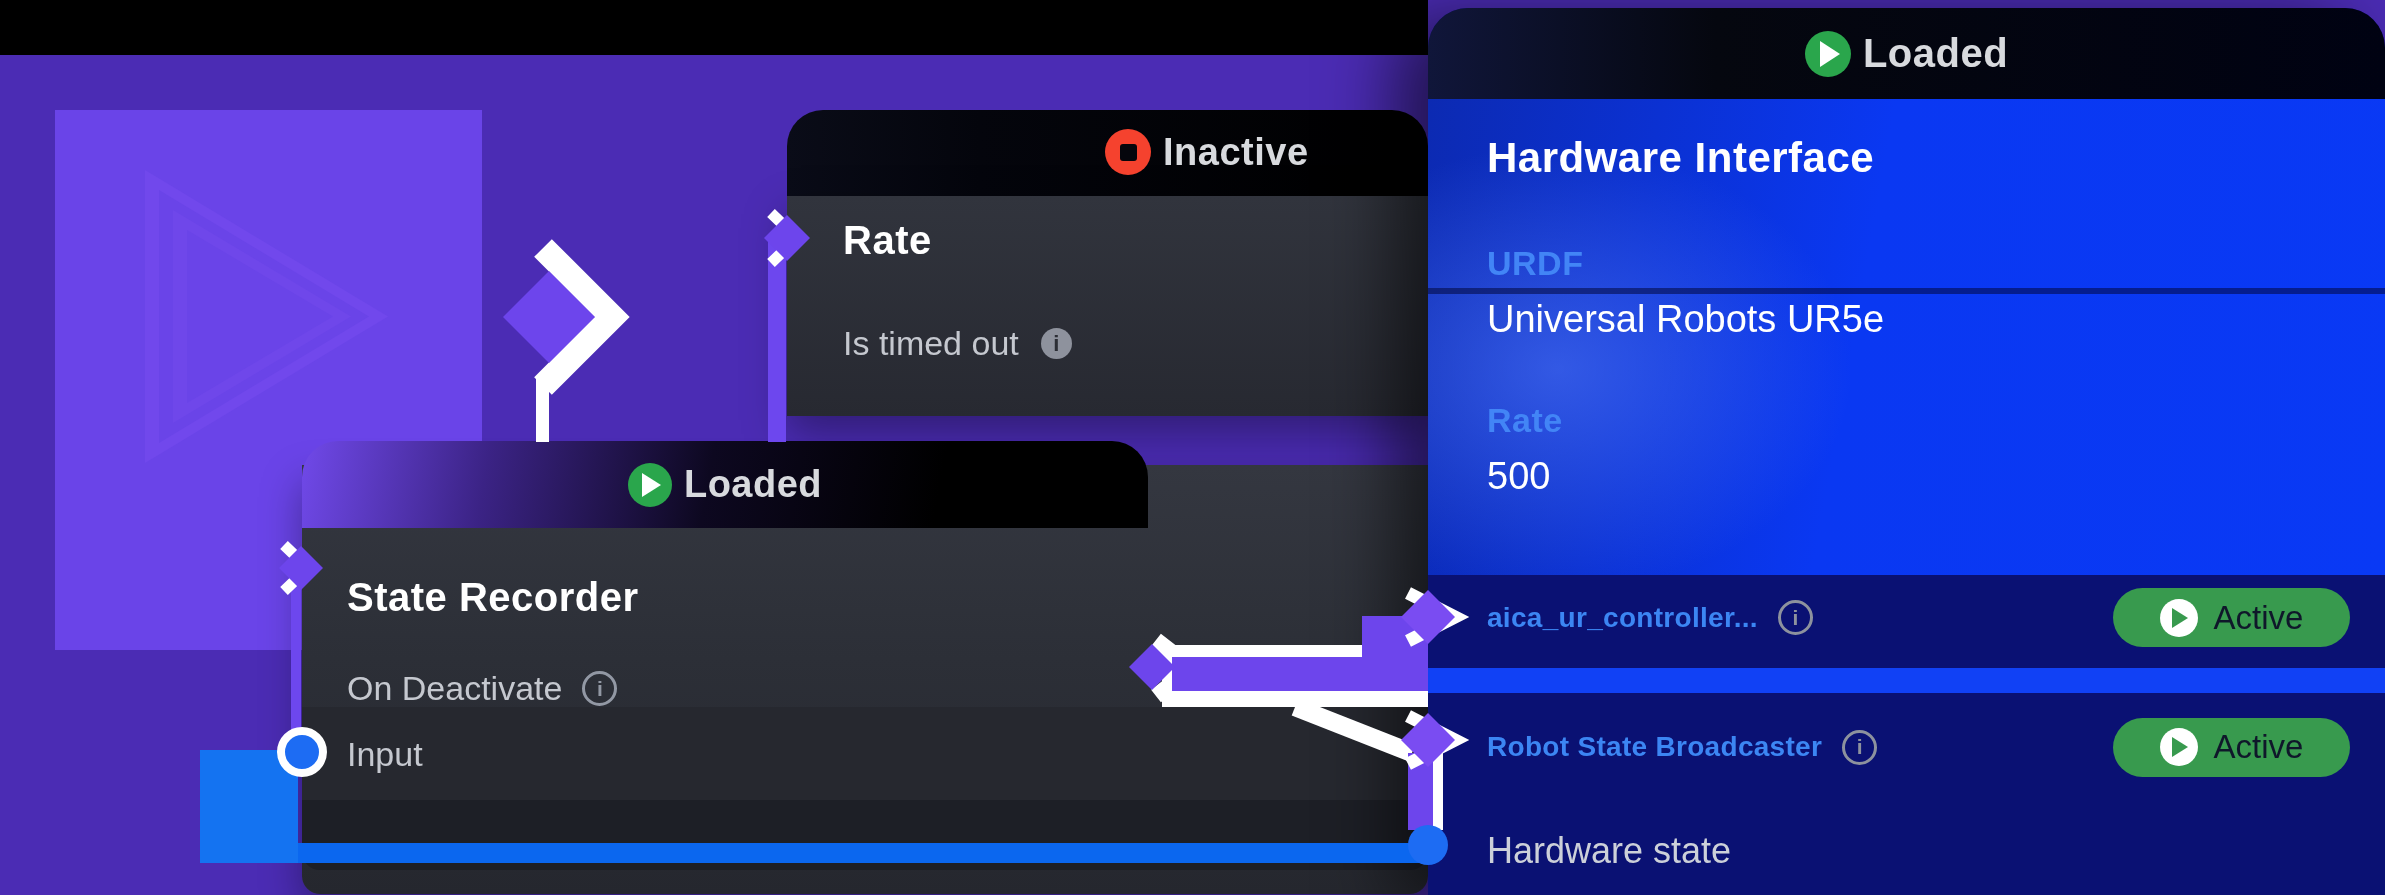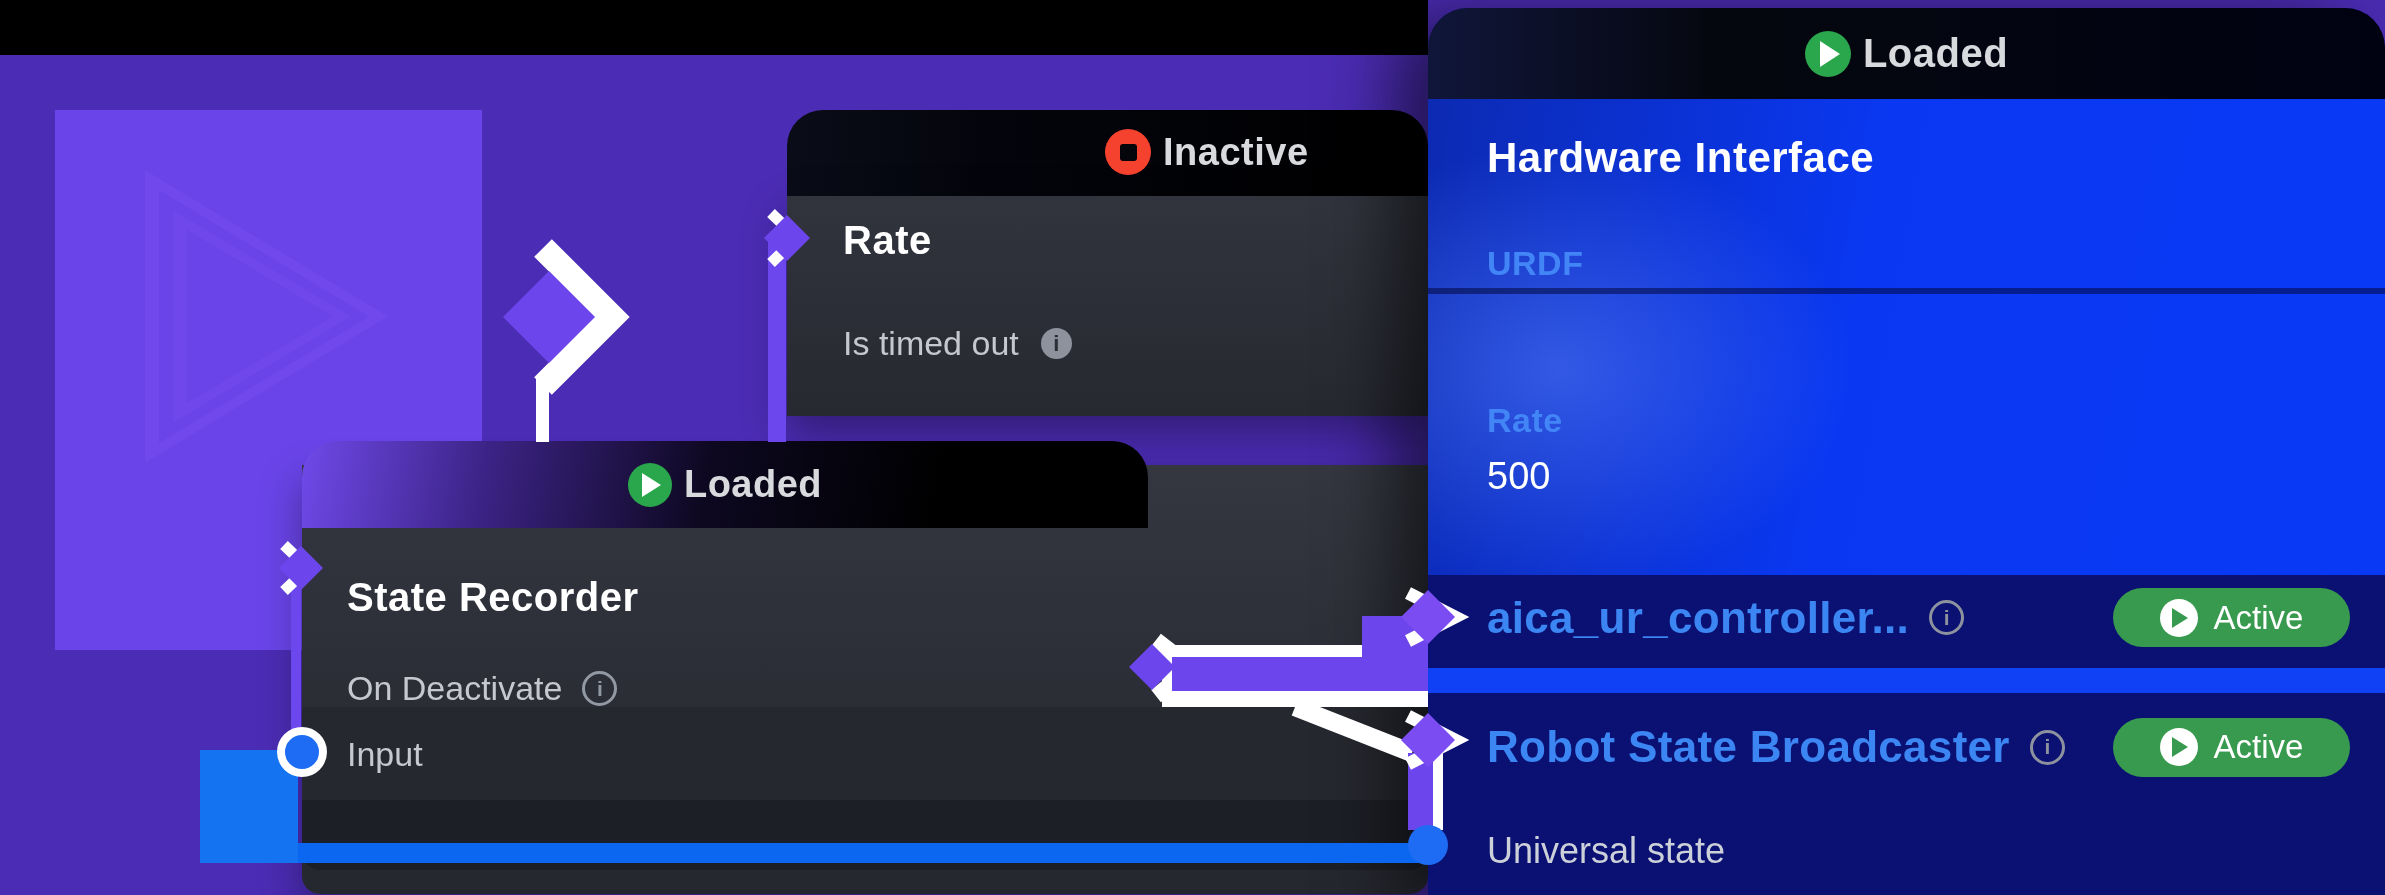--- a/index.html
+++ b/index.html
@@ -48,25 +48,25 @@
              display:flex;align-items:center;justify-content:center;
              background:linear-gradient(90deg,#10163a 0%,#05070f 30%,#000212 100%);}
   #hw-blue{position:absolute;left:0;top:91px;width:100%;height:476px;
            background:radial-gradient(420px 320px at 130px 270px,rgba(90,130,255,.5),rgba(90,130,255,0) 70%),
                       linear-gradient(100deg,#0c2ab2 0%,#0a38f2 45%,#0939f5 100%);}
   #hw-divider1{position:absolute;left:0;top:189px;width:100%;height:6px;background:rgba(2,8,60,.55);}
   .hw-label{font-weight:700;font-size:34px;color:#4285f6;letter-spacing:.5px;}
   .hw-value{font-size:38px;color:#ffffff;}
   .hw-row{position:absolute;left:0;width:100%;display:flex;align-items:center;
           padding:0 35px 0 59px;box-sizing:border-box;}
-  .ctrl-name{font-weight:700;font-size:44px;color:#3c86f3;letter-spacing:.3px;}
+  .ctrl-name{font-weight:700;font-size:28px;color:#3c86f3;letter-spacing:.3px;}
   #hw-blue-divider{position:absolute;left:0;top:660px;width:100%;height:25px;background:#1141f5;}
   .pill{margin-left:auto;width:237px;height:59px;border-radius:30px;background:#389a4e;
         display:flex;align-items:center;justify-content:center;gap:16px;}
-  .pill-text{font-size:33px;color:#ffffff;}
+  .pill-text{font-size:33px;color:#0f172a;}
   #hw-signal{font-size:36px;color:#ccd0d9;}
 
   svg#wires{left:0;top:0;pointer-events:none;}
   .z0{z-index:0}.z30{z-index:30}.z40{z-index:40}.z60{z-index:60}
 </style>
 </head>
 <body>
 
 <div id="canvas">
 
@@ -121,20 +121,21 @@
         </span>
         <span class="badge-text" style="font-size:40px;">Loaded</span>
       </div>
     </div>
 
     <div id="hw-blue">
       <div class="abs node-title" style="left:59px;top:35px;font-size:42px;">Hardware Interface</div>
       <div id="hw-divider1"></div>
 
       <div class="abs hw-label" style="left:59px;top:145px;">URDF</div>
+      <div class="abs hw-value" style="left:59px;top:199px;">Universal Robots UR5e</div>
 
       <div class="abs hw-label" style="left:59px;top:302px;">Rate</div>
       <div class="abs hw-value" style="left:59px;top:356px;">500</div>
     </div>
 
     <div class="hw-row" style="top:559px;height:101px;">
       <span class="ctrl-name">aica_ur_controller...</span>
       <span class="info-outline" style="margin-left:20px;border-color:#8d929e;color:#8d929e;">i</span>
       <span class="pill">
         <span class="circ" style="width:38px;height:38px;background:#fff;">
@@ -150,21 +151,21 @@
       <span class="ctrl-name">Robot State Broadcaster</span>
       <span class="info-outline" style="margin-left:20px;border-color:#8d929e;color:#8d929e;">i</span>
       <span class="pill">
         <span class="circ" style="width:38px;height:38px;background:#fff;">
           <span class="play-tri" style="border-width:10px 0 10px 16px;border-color:transparent transparent transparent #389a4e;margin-left:3px;"></span>
         </span>
         <span class="pill-text">Active</span>
       </span>
     </div>
 
-    <div class="abs" id="hw-signal" style="left:59px;top:822px;">Universal state</div>
+    <div class="abs" id="hw-signal" style="left:59px;top:822px;">Hardware state</div>
   </div>
 
   <svg id="wires" class="abs z60" width="2385" height="895" viewBox="0 0 2385 895">
 
     <polyline points="543,248 612,317 543,386" fill="none" stroke="#fff" stroke-width="25"></polyline>
     <rect x="536" y="378" width="13" height="64" fill="#fff"></rect>
     <polygon points="549,271 595,317 549,363 503,317" fill="#6d45ec"></polygon>
 
     <rect x="768" y="238" width="18" height="204" fill="#6d47ee"></rect>
     <polyline points="771,213 797,238 771,263" fill="none" stroke="#fff" stroke-width="11"></polyline>

